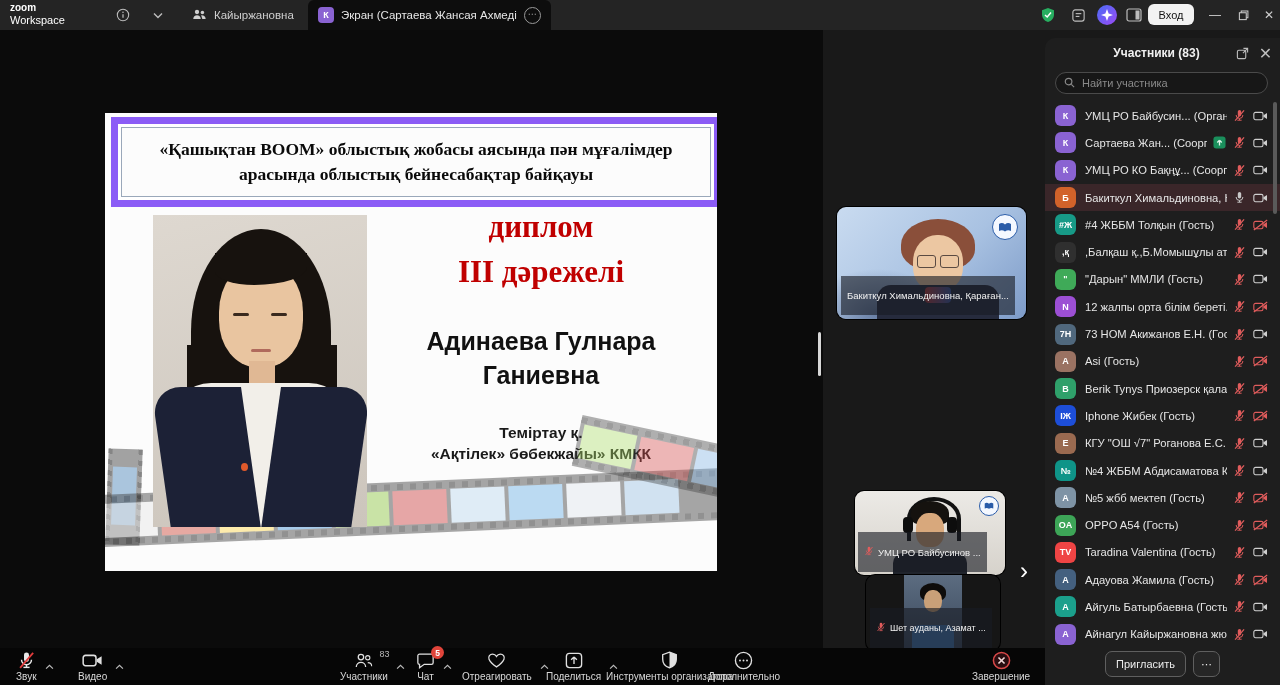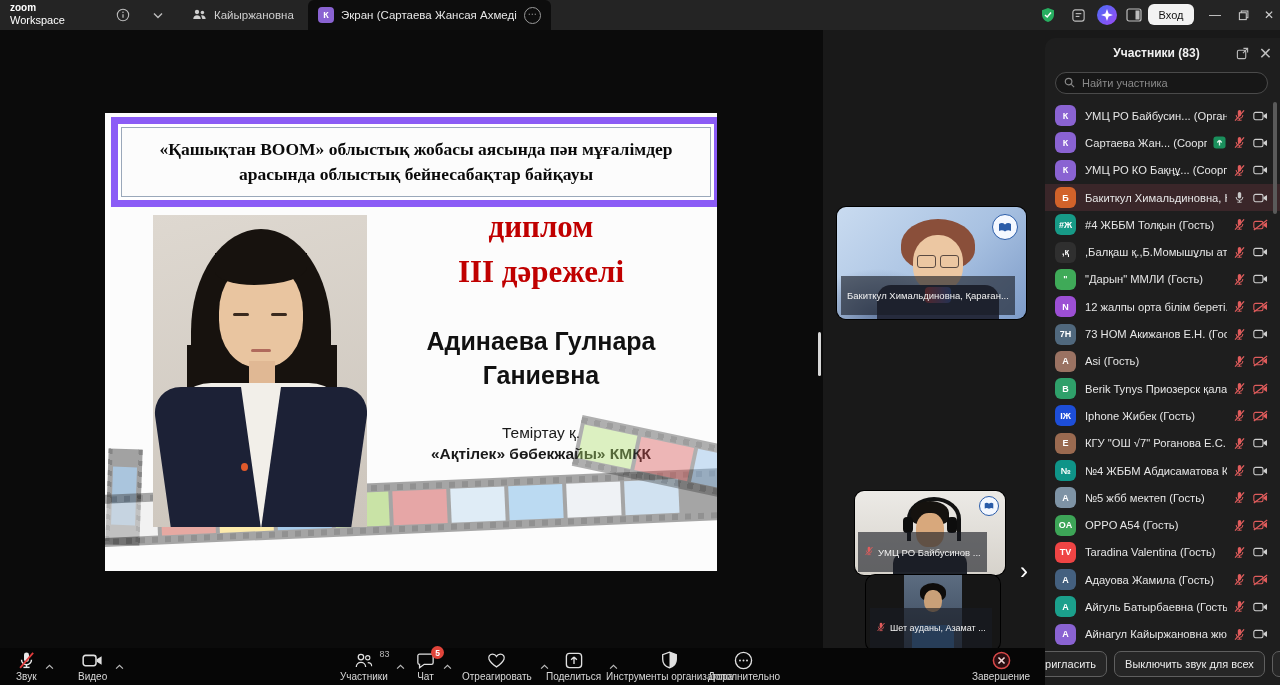--- a/index.html
+++ b/index.html
@@ -24,21 +24,21 @@
 
   
   .slide{position:absolute;left:105px;top:83px;width:612px;height:458px;background:#fcfcfc;overflow:hidden;}
   .slide-titlebox{position:absolute;left:6px;top:4px;width:596px;height:76px;border:7px solid #8b5cf6;
       box-shadow:inset 0 0 0 3px #fff, inset 0 0 0 4px #9aa8ba;display:flex;align-items:center;justify-content:center;}
   .slide-title{width:540px;text-align:center;font-family:"Liberation Serif",serif;font-weight:700;
       font-size:17.5px;line-height:1.45;color:#0a0a0a;}
   .right-col{position:absolute;left:268px;top:86px;width:336px;text-align:center;}
   .award{font-family:"Liberation Serif",serif;font-weight:700;font-size:31px;line-height:1.45;}
   .slide-name{margin-top:30px;font-weight:700;font-size:25px;line-height:1.35;color:#111;}
-  .slide-city{margin-top:32px;font-weight:400;font-size:15.5px;color:#1a1a1a;}
+  .slide-city{margin-top:32px;font-weight:700;font-size:15.5px;color:#1a1a1a;}
   .slide-org{margin-top:3px;font-weight:700;font-size:15.5px;color:#1a1a1a;}
 
   
   .photo{position:absolute;left:48px;top:102px;width:214px;height:312px;z-index:2;overflow:hidden;
       background:linear-gradient(165deg,#ded8d0,#ccc5bc);}
   .ph-hair{position:absolute;left:38px;top:14px;width:140px;height:205px;background:#17120e;border-radius:50% 50% 42% 42%;}
   .ph-sideL{position:absolute;left:34px;top:130px;width:32px;height:140px;background:#17120e;border-radius:0 0 45% 45%;}
   .ph-sideR{position:absolute;left:150px;top:130px;width:34px;height:160px;background:#17120e;border-radius:0 0 45% 45%;}
   .ph-face{position:absolute;left:66px;top:46px;width:84px;height:106px;background:#e9c5a0;border-radius:48% 48% 44% 44%;}
   .ph-bangs{position:absolute;left:62px;top:38px;width:92px;height:32px;background:#17120e;border-radius:0 0 60% 45%;}
@@ -681,21 +681,20 @@
           <svg width="15" height="12" viewBox="0 0 18 14">
             <rect x="1" y="2.6" width="11" height="8.8" rx="2" fill="none" stroke="#cfcfcf" stroke-width="1.3"></rect>
             <path d="M12.6 6l4.2-2.6v7.2L12.6 8z" fill="#cfcfcf"></path>
           </svg>
         </span>
       </div>
     </div>
   <div class="plist-scroll"></div>
   <div class="panel-footer">
     <div class="pf-btn">Пригласить</div>
-    <div class="pf-btn">Выключить звук для всех</div>
     <div class="pf-btn" style="padding:0 7px;">⋯</div>
   </div>
 </div>
 
 <div class="toolbar" id="toolbar">
     <div class="tb-item" style="left: 16px;">
       <span class="tb-iconbox">
         <svg width="19" height="19" viewBox="0 0 16 16">
           <rect x="5.9" y="1.2" width="4.2" height="8" rx="2.1" fill="#e8e8e8"></rect>
           <path d="M3.8 7.4a4.2 4.2 0 0 0 8.4 0" stroke="#e8e8e8" fill="none" stroke-width="1.2"></path>

